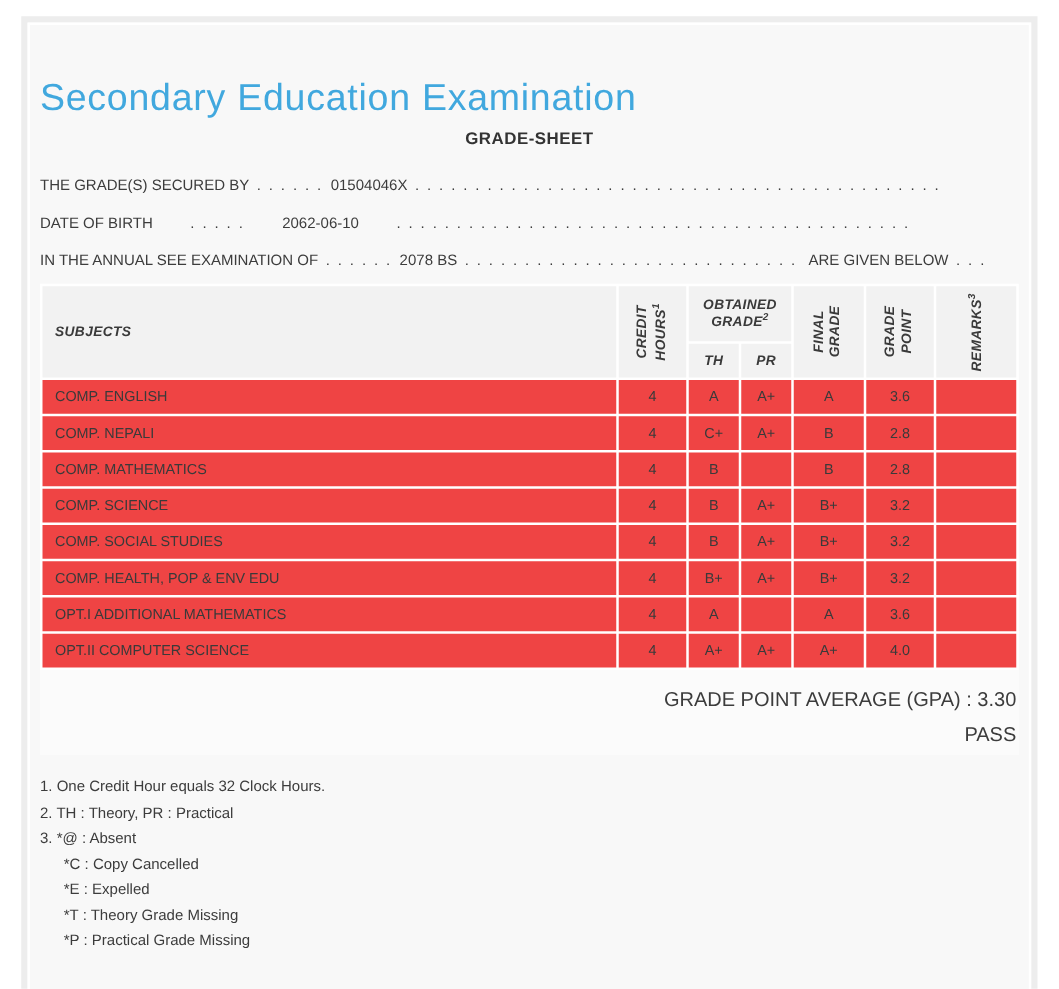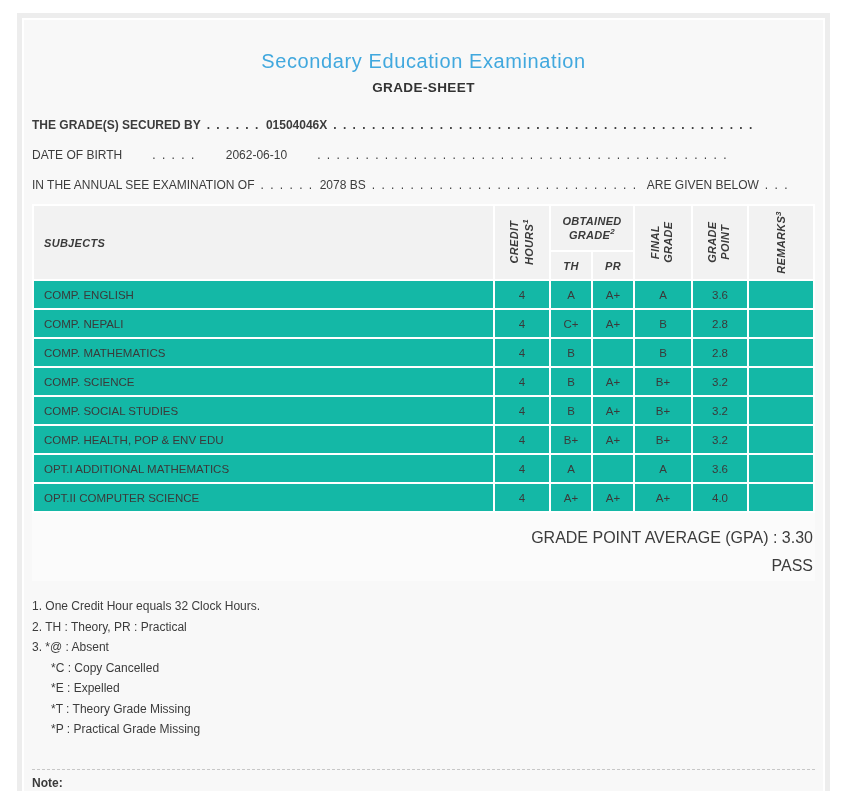--- a/index.html
+++ b/index.html
@@ -18,23 +18,22 @@
   .card {
     position:absolute;
     left:5px; top:5px; right:5px; height:900px;
     background:#f8f8f8;
     border:2px solid #ffffff;
     padding:0 8px;
     overflow:hidden;
   }
   
   .page-title {
-    margin-top:30px;
-    text-align:center;
-    font-size:20px;
+    margin-top:42px;
+    font-size:30px;
     letter-spacing:0.6px;
     color:#41a8de;
   }
   .sheet-subtitle {
     margin-top:7px;
     text-align:center;
     font-size:13.5px;
     font-weight:bold;
     letter-spacing:0.4px;
     color:#333333;
@@ -47,33 +46,33 @@
     white-space:nowrap; overflow:hidden;
   }
   .info-line .dots { letter-spacing:1.5px; margin:0 6px; white-space:nowrap; }
   .info-line .fill {
     flex:1 1 0; min-width:0;
     overflow:hidden; white-space:nowrap;
     letter-spacing:1.5px; margin-left:6px;
   }
   .info-line .suffix { margin-left:6px; white-space:nowrap; }
   .info-line .trail { letter-spacing:1.5px; margin-left:6px; white-space:nowrap; }
-  .info-line.l1 { padding-right:58px;font-weight:bold; }
+  .info-line.l1 { padding-right:58px; }
   .info-line.l2 { padding-right:83px;gap:24px; }
   .info-line.l3 { padding-right:26px; }
   
   table.grades {
     width:100%;
     margin-top:4px;
     border-collapse:separate;
     border-spacing:2px;
     background:#ffffff;
   }
   table.grades th { background:#f2f2f2; font-size:11px; font-weight:bold; color:#3a3a3a; letter-spacing:0.3px;font-style:italic; }
-  table.grades td { background:#14b8a6; font-size:11.5px; color:#3a3a3a; height:27px; }
+  table.grades td { background:#ef4444; font-size:11.5px; color:#3a3a3a; height:27px; }
   tr.h1 { height:44px; }
   tr.h2 { height:27px; }
   th.subjects-h { text-align:left; padding-left:10px; vertical-align:middle; }
   th.center-h { text-align:center; vertical-align:middle; }
   .col-credit { width:54px; } .col-th { width:40px; } .col-pr { width:40px; }
   .col-final { width:56px; } .col-point { width:54px; } .col-remarks { width:64px; }
   .vtext { display:inline-block; transform:rotate(-90deg); line-height:1.2; }
   .vtext .l { display:block; text-align:center; }
   .vtext.single { white-space:nowrap; }
   sup { font-size:8px; }

